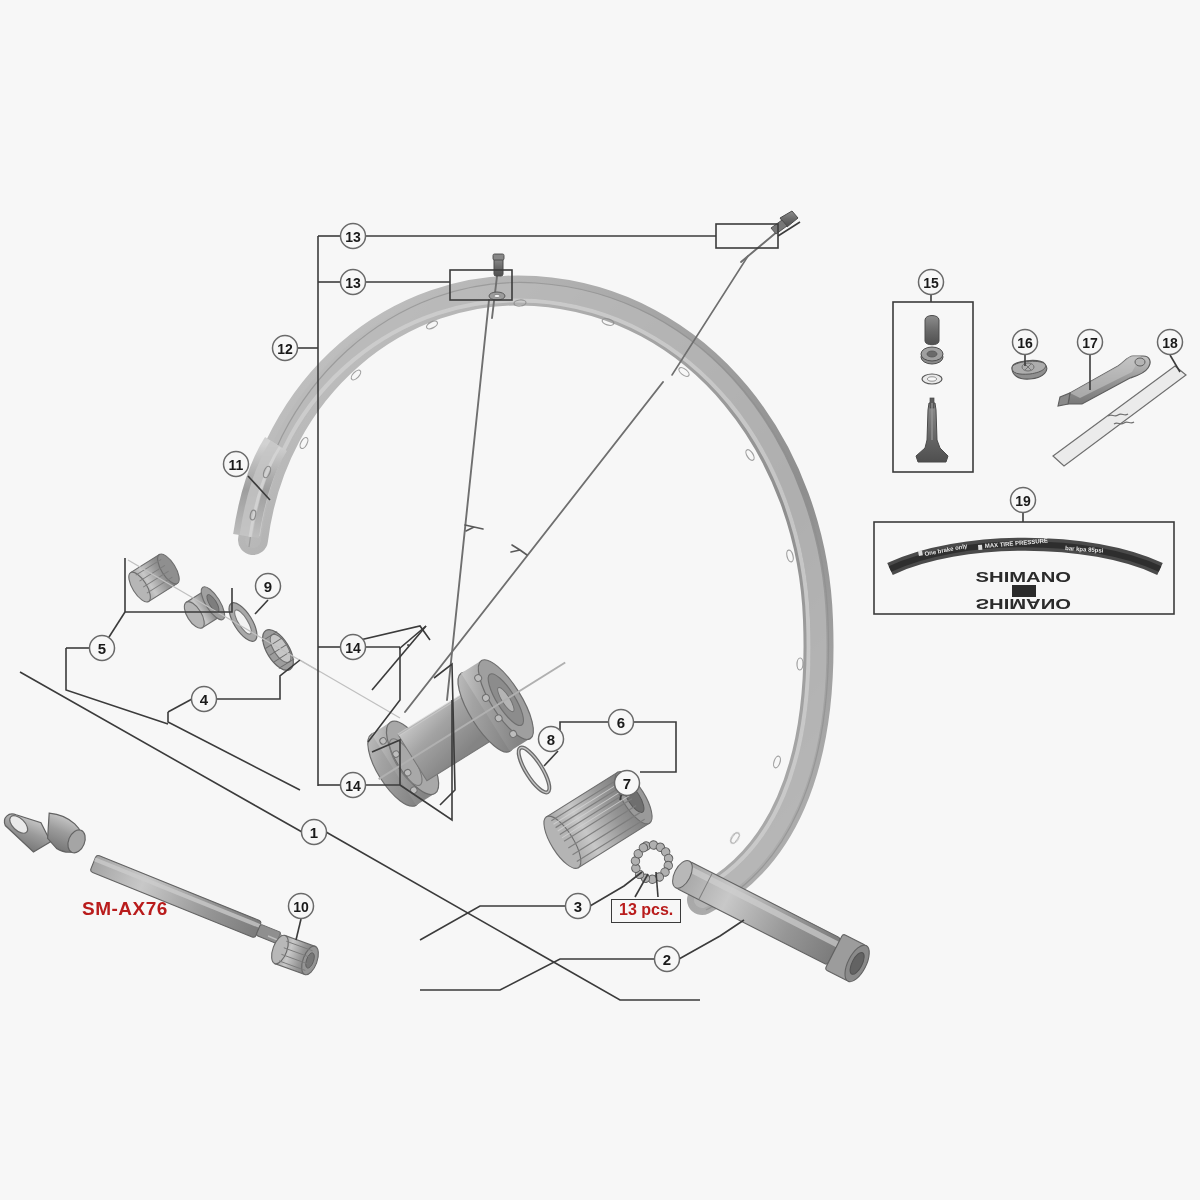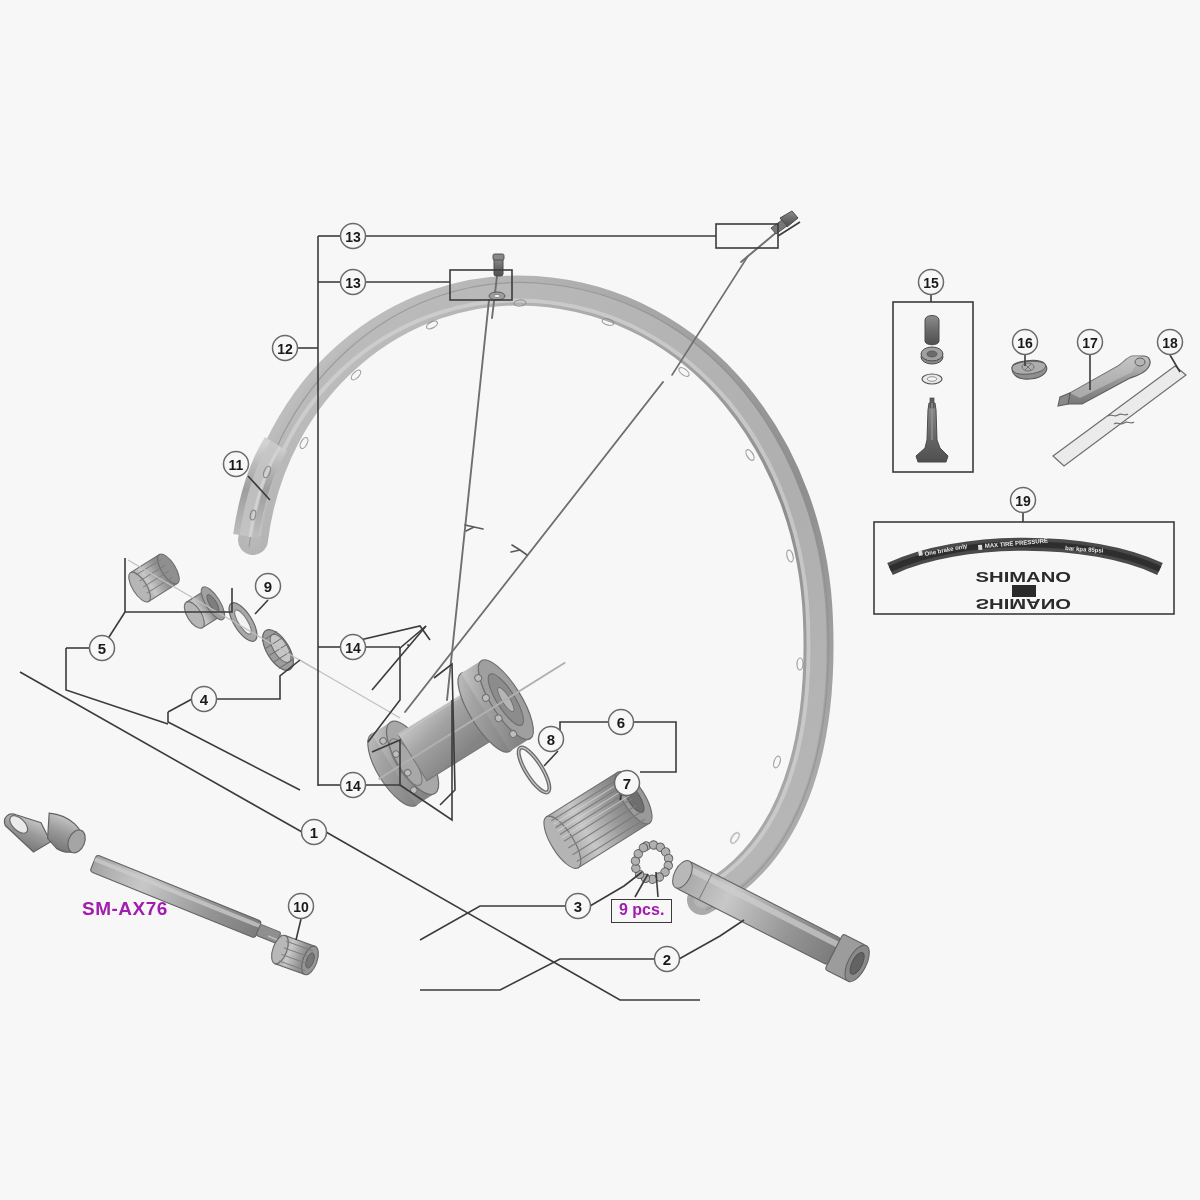--- a/index.html
+++ b/index.html
@@ -10,21 +10,21 @@
     font-family:"Liberation Sans", sans-serif;
     position:relative;
     overflow:hidden;
   }
   #stage{position:absolute;left:0;top:0;width:1200px;height:1200px;}
   svg.layer{position:absolute;left:0;top:0;width:1200px;height:1200px;}
   .txt-label{
     position:absolute;
     font-family:"Liberation Sans", sans-serif;
     font-weight:bold;
-    color:#a21caf;
+    color:#b91c1c;
     white-space:nowrap;
   }
   #model-name{
     left:82px;top:898px;
     font-size:19px;
     letter-spacing:0.5px;
   }
   #pcs-box{
     left:611px;top:899px;
     font-size:16px;
@@ -528,15 +528,15 @@
         </g>
         <g>
           <circle cx="1023" cy="500" r="12.5" fill="#f7f7f7" stroke="#6a6a6a" stroke-width="1.5"></circle>
           <text x="1023" y="505.5" text-anchor="middle" font-family="'Liberation Sans', sans-serif" font-size="14" font-weight="bold" fill="#1a1a1a">19</text>
         </g>
       </g>
   </svg>
 
   <div class="txt-label" id="model-name">SM-AX76</div>
 
-  <div class="txt-label" id="pcs-box">9 pcs.</div>
+  <div class="txt-label" id="pcs-box">13 pcs.</div>
 
 </div>
 
 </body></html>

